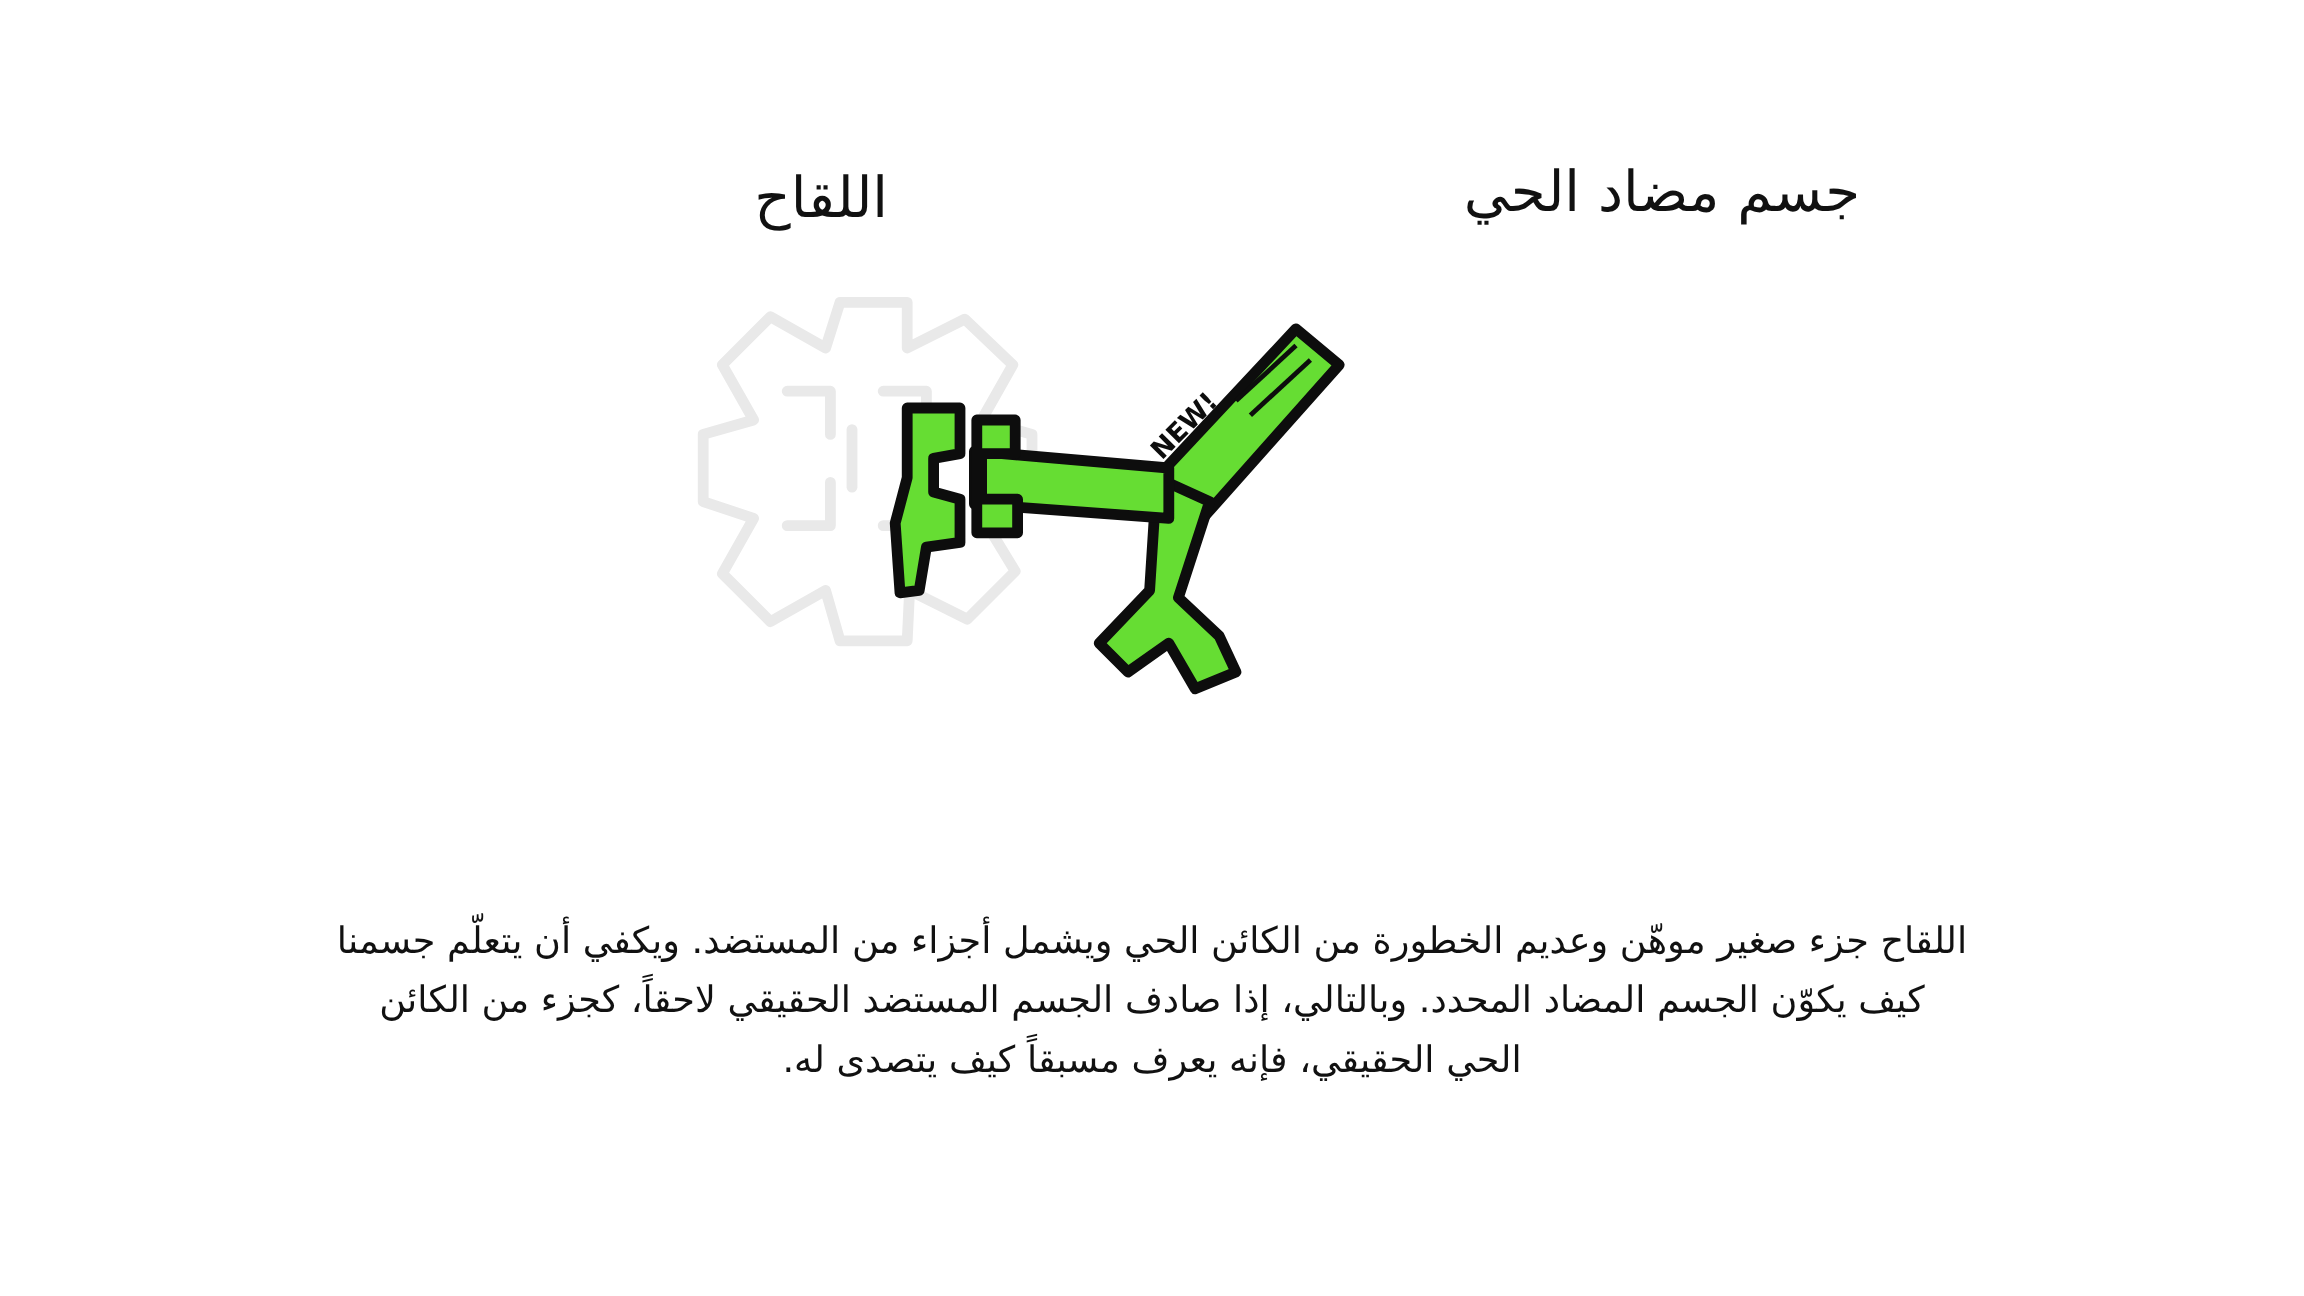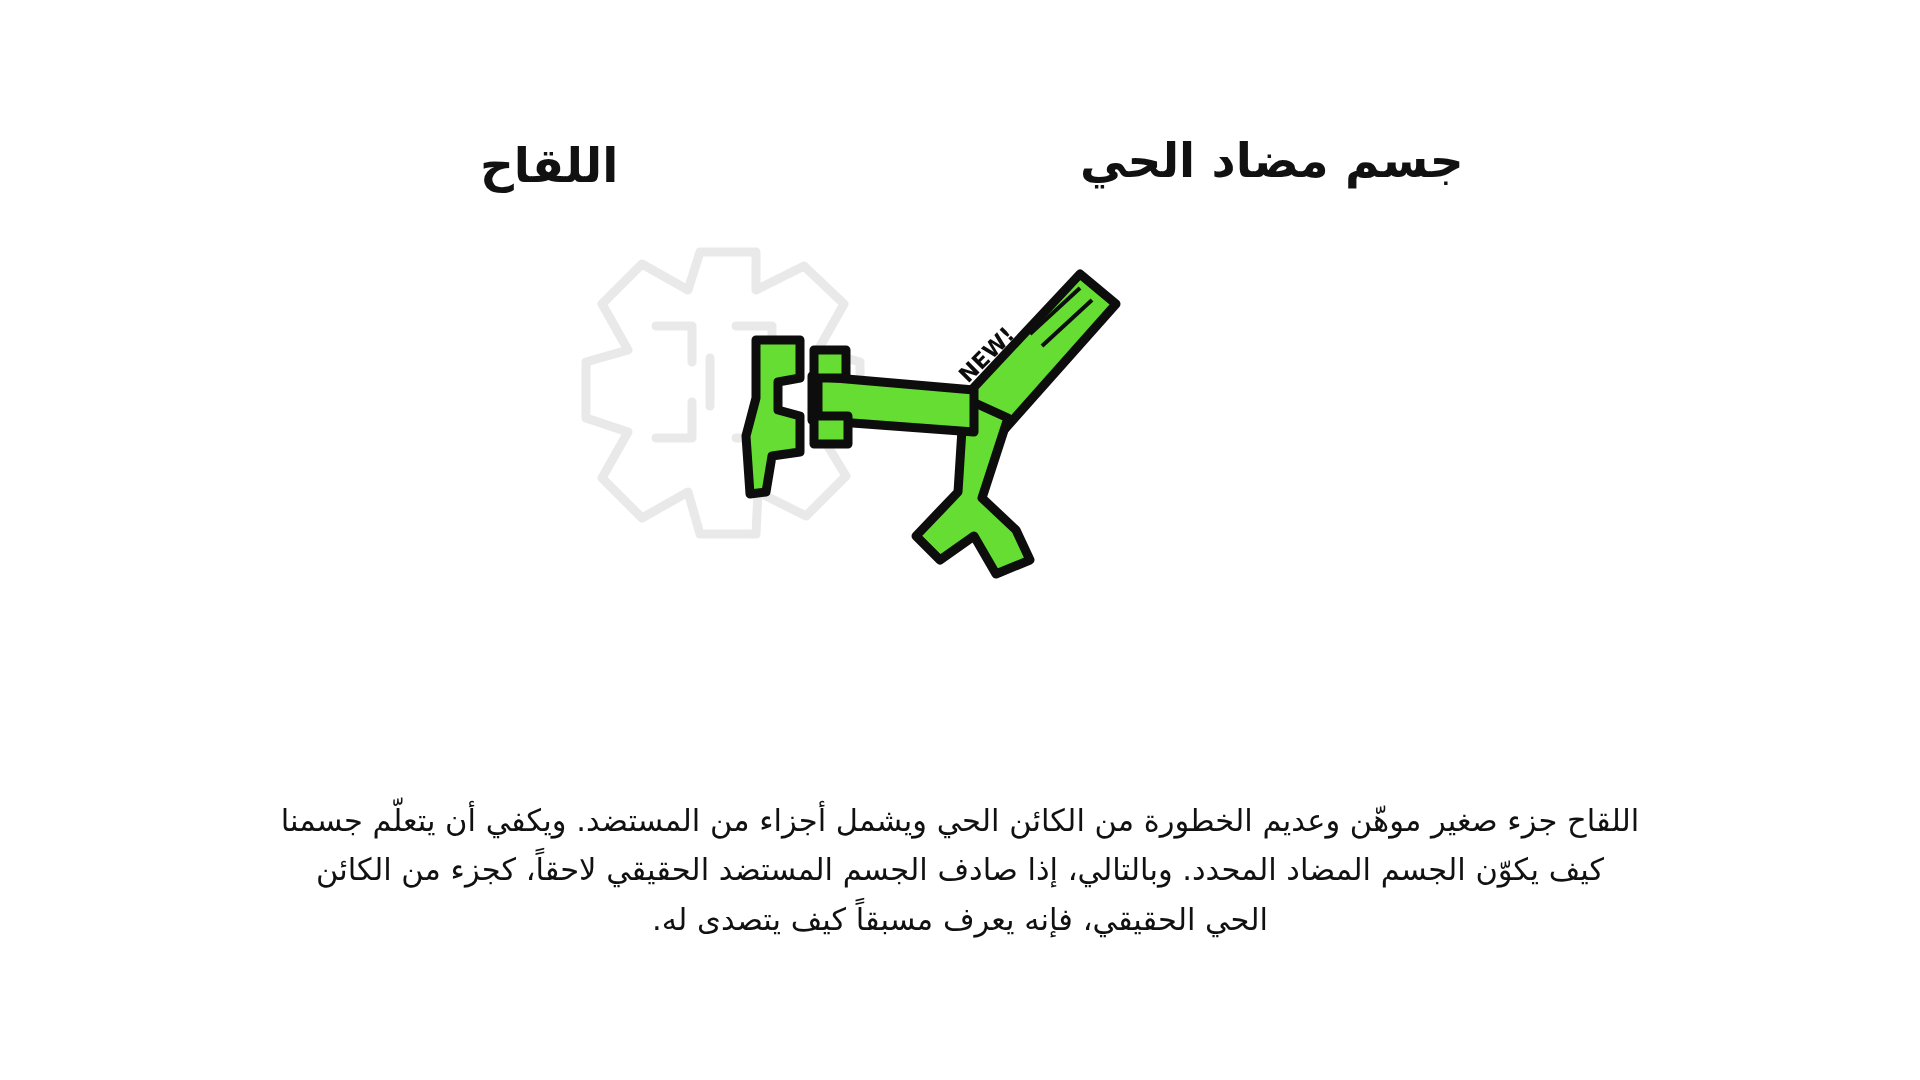--- a/index.html
+++ b/index.html
@@ -18,26 +18,26 @@
     position: absolute;
     inset: 0;
     width: 1920px;
     height: 1080px;
   }
 
   
   .label {
     position: absolute;
     color: #111111;
-    font-weight: 700;
+    font-weight: 400;
     font-size: 47px;
     line-height: 1.1;
     white-space: nowrap;
     direction: rtl;
-    text-align: left;
+    text-align: right;
   }
   #label-vaccine {
     left: 480px;
     top: 140px;
     width: 260px;
   }
   #label-antibody {
     left: 1080px;
     top: 135px;
     width: 470px;
@@ -55,21 +55,21 @@
     display: block;
     width: 100%;
     height: 100%;
     overflow: visible;
   }
 
   
   .description {
     position: absolute;
     left: 280px;
-    top: 796px;
+    top: 760px;
     width: 1360px;
     direction: rtl;
     text-align: center;
     color: #111111;
     font-size: 30.5px;
     line-height: 1.62;
     font-weight: 400;
   }
   .description p {
     margin: 0;

